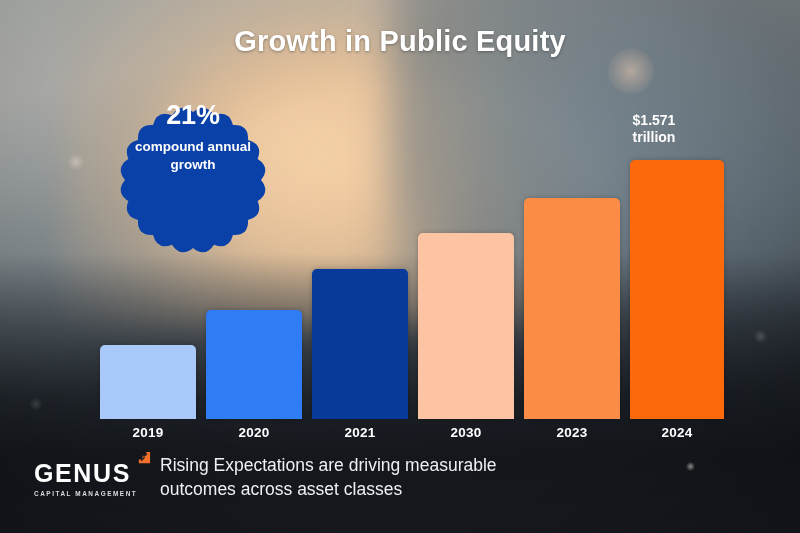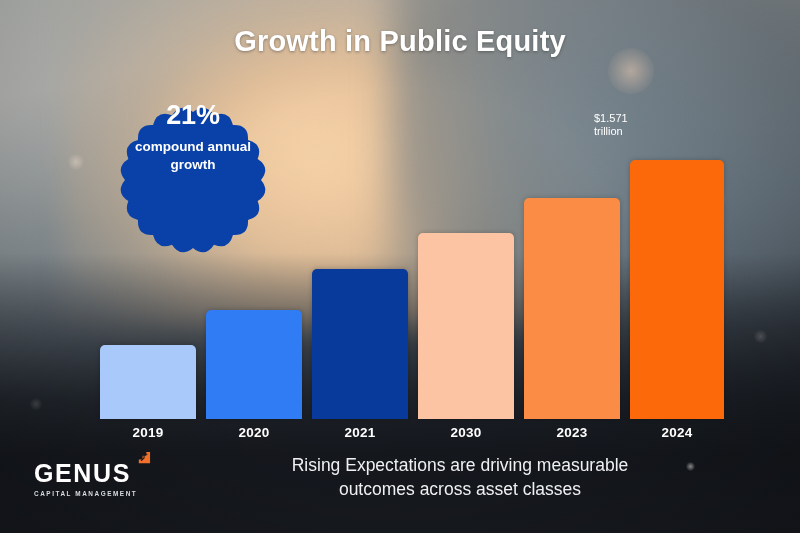--- a/index.html
+++ b/index.html
@@ -177,34 +177,33 @@
     font-size: 13.5px;
     font-weight: bold;
     top: 425px;
     letter-spacing: 0.2px;
   }
   .value-callout {
     position: absolute;
     right: 86px;
     top: 112px;
     width: 120px;
-    text-align: left;
-    color: #ffffff;
-    font-size: 11px;
-    font-weight: normal;
+    text-align: center;
+    color: #ffffff;
+    font-size: 14px;
+    font-weight: bold;
     line-height: 1.2;
   }
 
   
   .caption {
     position: absolute;
     left: 160px;
     right: 40px;
     bottom: 32px;
-    text-align: center;
     color: #eef0f2;
     font-size: 17.5px;
     line-height: 1.34;
   }
 
   
   .logo {
     position: absolute;
     left: 34px;
     bottom: 36px;

